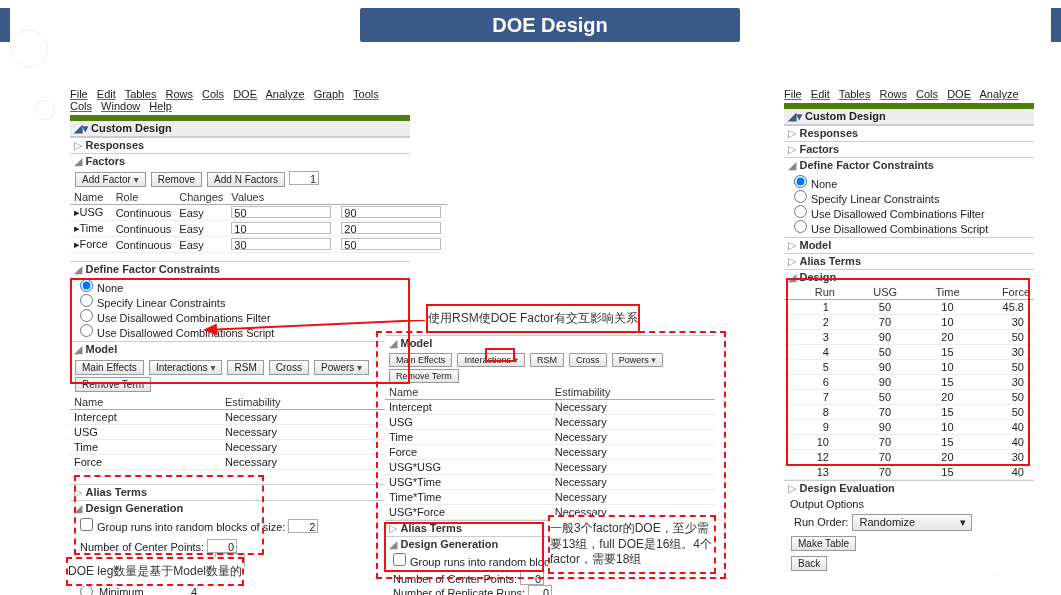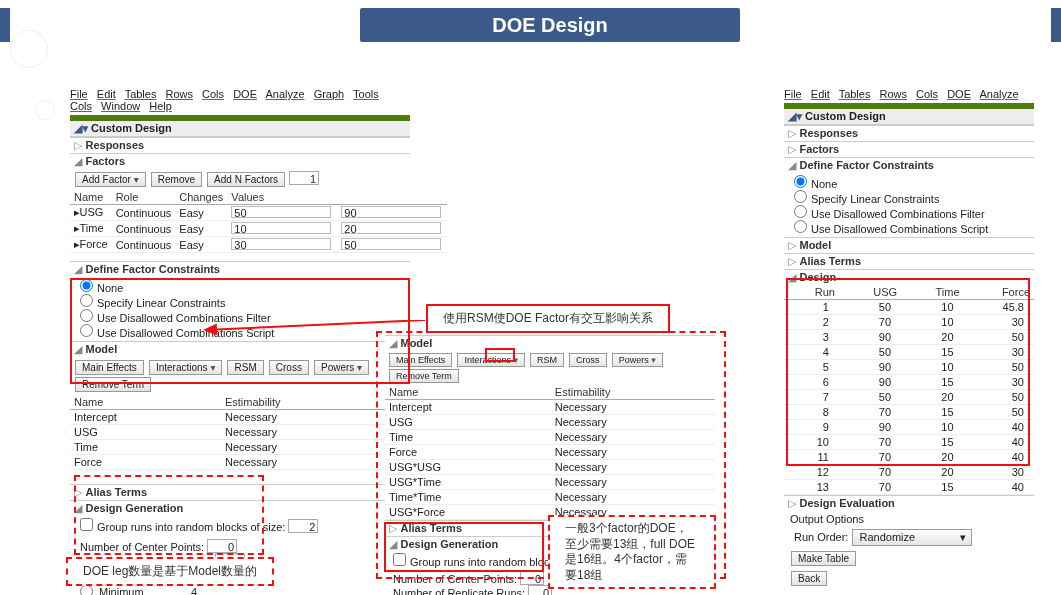--- a/index.html
+++ b/index.html
@@ -17,21 +17,21 @@
 .sect b{color:#333}
 .btn{display:inline-block;border:1px solid #999;background:linear-gradient(#fdfdfd,#e4e4e4);padding:1px 6px;margin:1px;font-size:10px}
 .drop::after{content:" ▾";color:#555}
 table{border-collapse:collapse;width:100%;font-size:10px}
 th,td{text-align:left;padding:1px 4px;border-bottom:1px solid #eee}
 th{font-weight:normal;color:#333;border-bottom:1px solid #aaa}
 .inp{border:1px solid #aaa;width:30px;text-align:right;padding:0 2px;background:#fff;display:inline-block;height:14px;line-height:14px}
 .radio,.chk{margin-right:4px}
 .redbox{border:2px dashed #e11;position:absolute}
 .redsolid{border:2px solid #e11;position:absolute}
-.note{position:absolute;background:#fff;border:2px dashed #e11;padding:4px 15px;color:#333;font-size:12px}
+.note{position:absolute;background:#fff;border:2px dashed #e11;padding:4px 0;color:#333;font-size:12px}
 .arrow{position:absolute;pointer-events:none}
 .numcol td{text-align:right;padding-right:10px}
 .bubbles{position:absolute;border:1px solid #ddd;border-radius:50%;opacity:.5}
 .valcell{border:1px solid #bbb;display:inline-block;width:100px;height:12px;line-height:12px;padding:0 2px;margin-right:2px}
 .rowline{display:flex;align-items:center;gap:2px;padding:0}
 </style>
 </head>
 <body>
 
 <div class="bubbles" style="top:30px;left:10px;width:38px;height:38px"></div>
@@ -309,26 +309,20 @@
           <td>10</td>
           <td>40</td>
         </tr>
     <tr>
           <td>10</td>
           <td>70</td>
           <td>15</td>
           <td>40</td>
         </tr>
     <tr>
-          <td>11</td>
-          <td>70</td>
-          <td>20</td>
-          <td>40</td>
-        </tr>
-    <tr>
           <td>12</td>
           <td>70</td>
           <td>20</td>
           <td>30</td>
         </tr>
     <tr>
           <td>13</td>
           <td>70</td>
           <td>15</td>
           <td>40</td>

